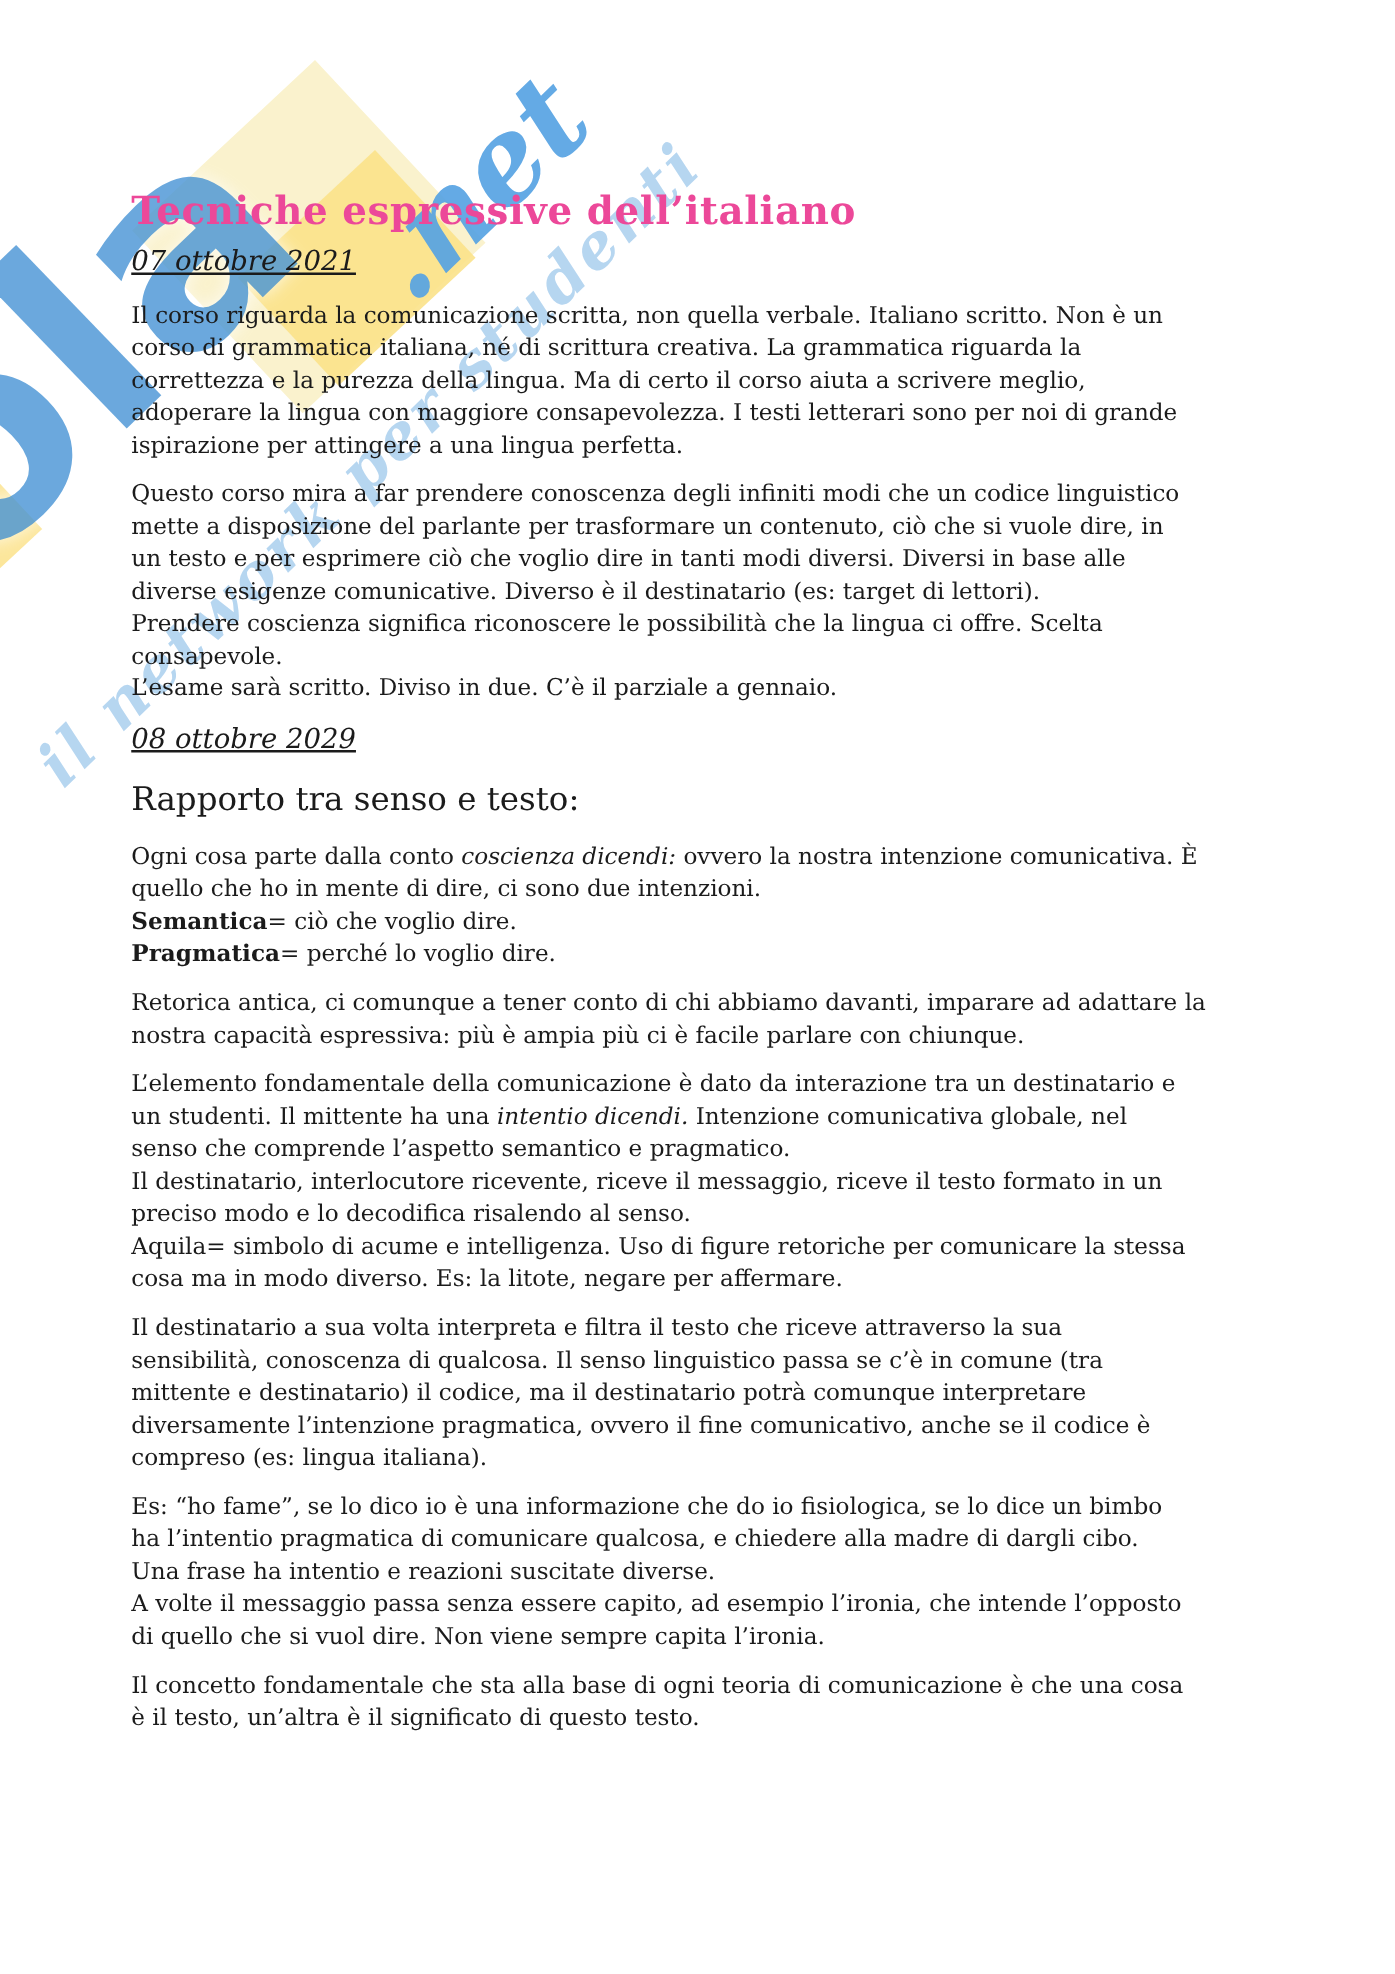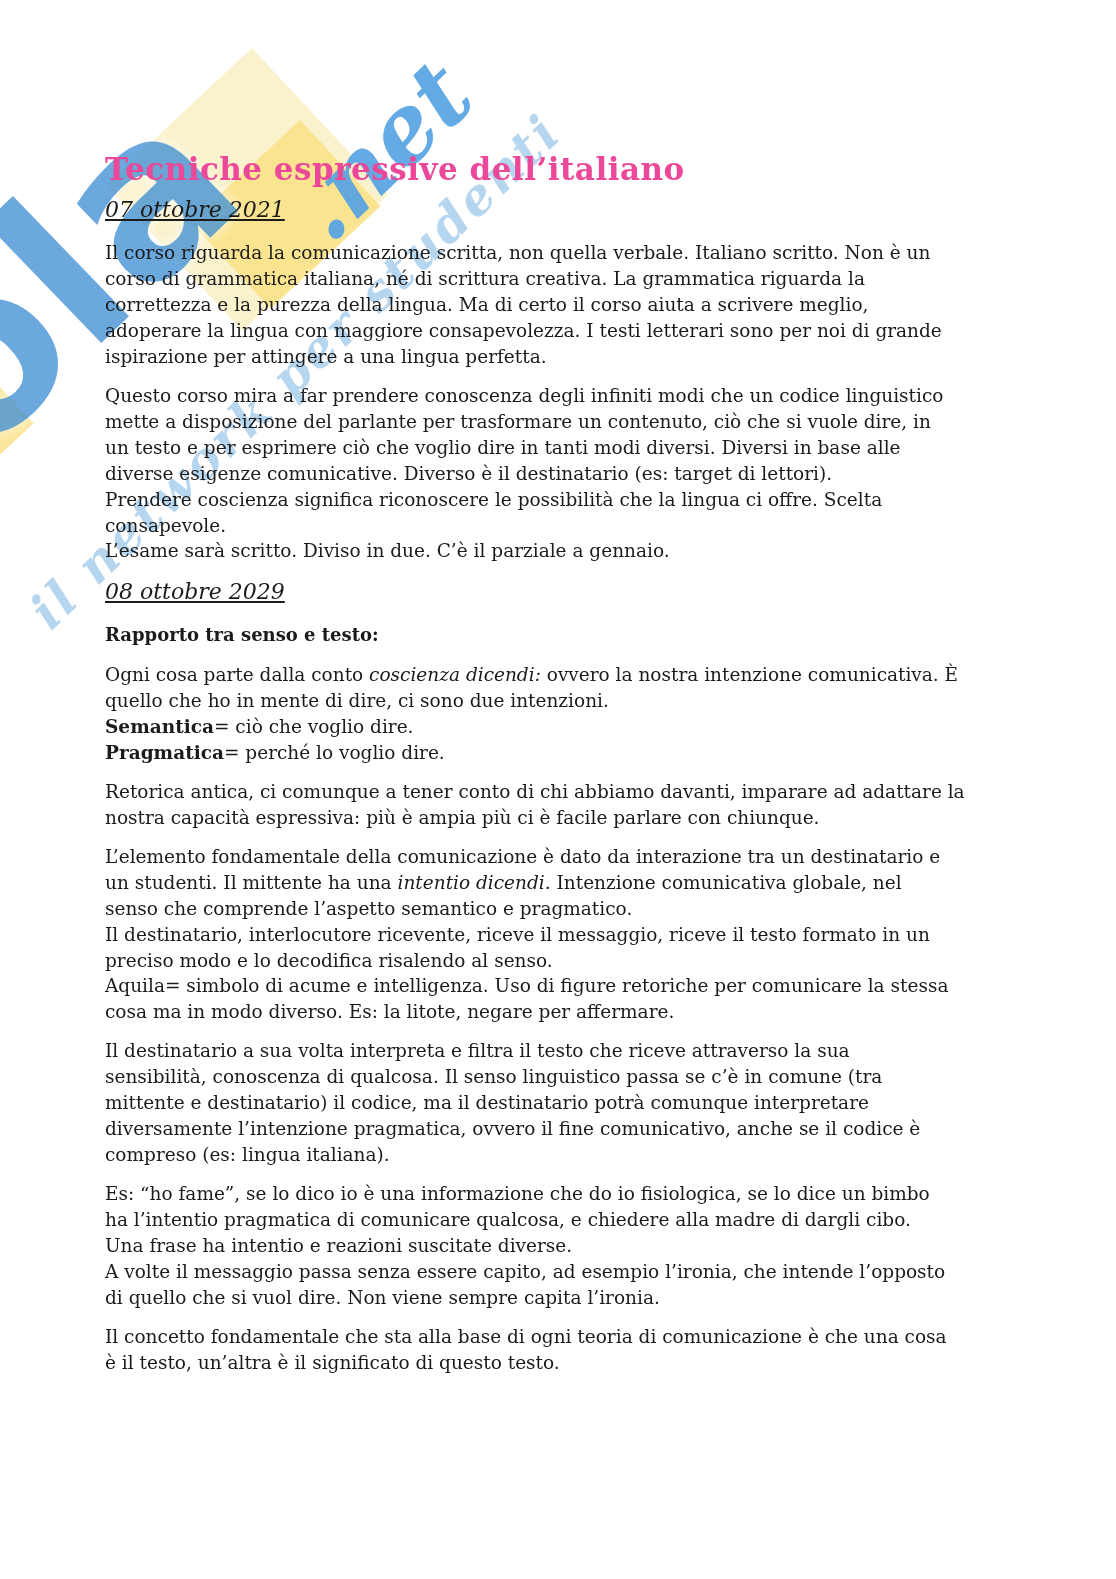--- a/index.html
+++ b/index.html
@@ -80,22 +80,22 @@
   }
   .doc-date {
     font-style:italic;
     text-decoration:underline;
     font-size:22px;
     margin:0 0 14px 0;
   }
   .doc-date.second { margin-top:2px; }
   p.body-par { margin:0 0 13px 0; white-space:pre-line; }
   .section-heading {
-    font-weight:bold;
-    font-size:18px;
+    font-weight:normal;
+    font-size:26px;
     margin:0 0 14px 0;
   }
   .run-italic { font-style:italic; }
   .run-bold  { font-weight:bold; }
   .spacer-gap { height:42px; }
 </style>
 </head>
 <body>
 
 <div class="page">

